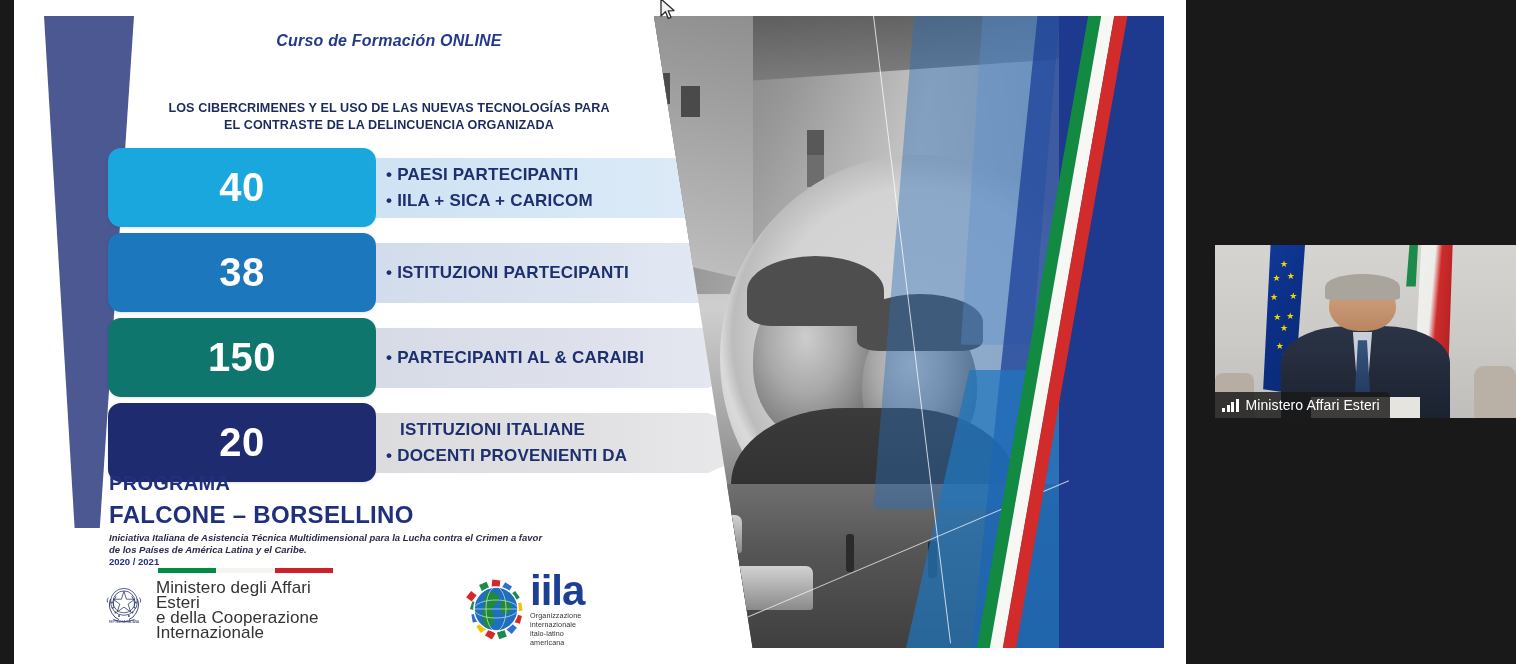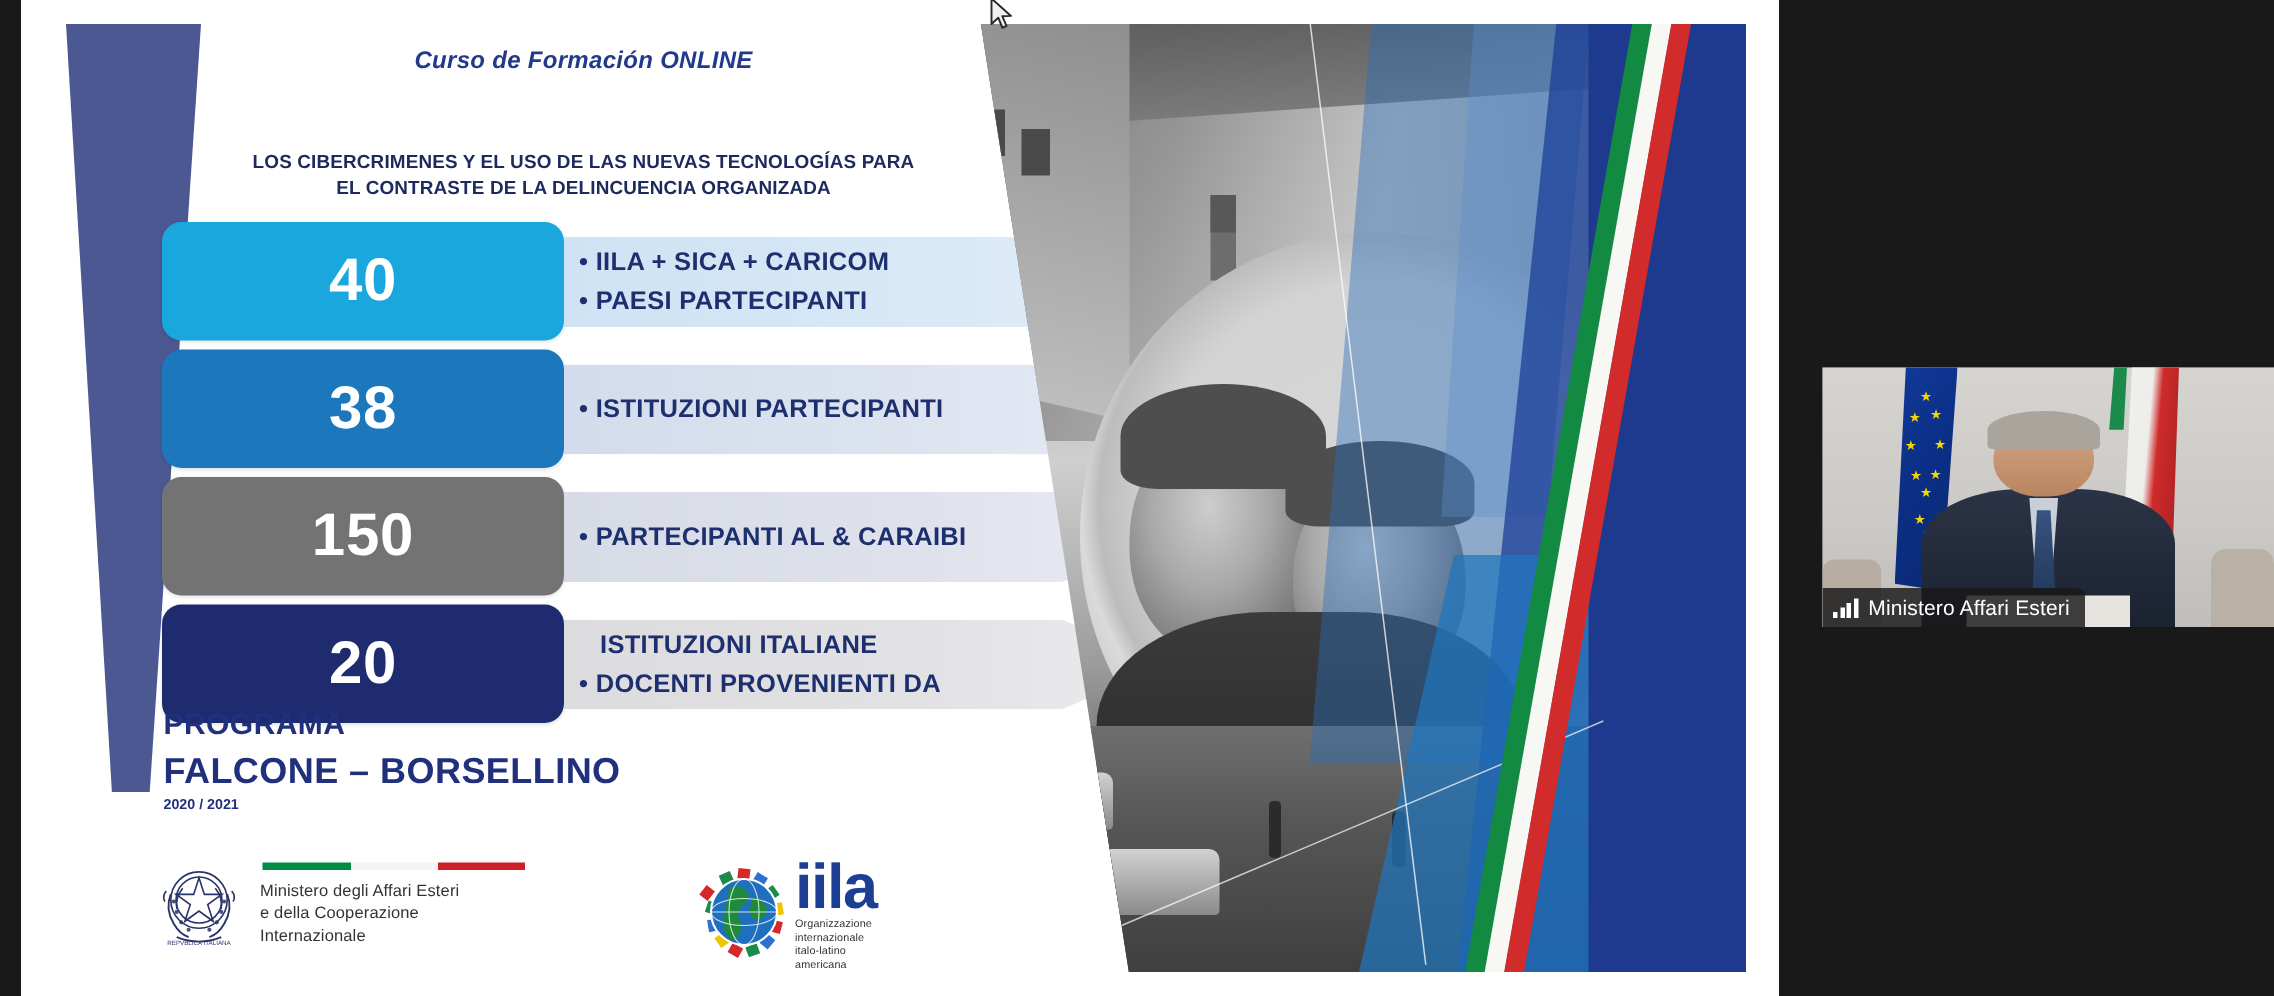--- a/index.html
+++ b/index.html
@@ -72,21 +72,21 @@
   
   .logos { position:absolute; left:88px; top:568px; height:70px; }
   .logo-mae { position:absolute; left:0; top:0; display:flex; align-items:center; }
   .emblem { width:62px; height:70px; }
   .mae-right { margin-left:10px; }
   .tricolor-bar { display:flex; width:175px; height:5px; margin-bottom:7px; margin-left:2px; }
   .tricolor-bar i { flex:1; display:block; }
   .tricolor-bar .g { background:#008c45; }
   .tricolor-bar .w { background:#f4f5f0; }
   .tricolor-bar .r { background:#cd212a; }
-  .mae-text { font-size:11px; color:#333; line-height:15px; letter-spacing:.1px; }
+  .mae-text { font-size:17px; color:#333; line-height:15px; letter-spacing:.1px; }
 
   .logo-iila { position:absolute; left:362px; top:2px; display:flex; align-items:flex-end; }
   .iila-globe { width:64px; height:64px; }
   .iila-right { margin-left:2px; }
   .iila-word { font-size:42px; font-weight:bold; color:#1c3f94; line-height:42px; letter-spacing:-1px; }
   .iila-sub { font-size:7.2px; color:#333; letter-spacing:.1px; margin-top:-1px; }
 
   
   .photo-zone {
     position:absolute; left:618px; top:16px; width:548px; height:632px; overflow:hidden;
@@ -230,37 +230,37 @@
         <div class="hd-course">Curso de Formación ONLINE</div>
         <div class="hd-sub" style="white-space:pre-line;">LOS CIBERCRIMENES Y EL USO DE LAS NUEVAS TECNOLOGÍAS PARA
 EL CONTRASTE DE LA DELINCUENCIA ORGANIZADA</div>
 
         <div class="stats">
 
           <div class="row">
             <div class="num-box" style="background:#1aa7dd;">40</div>
             <div class="banner" style="background:linear-gradient(90deg,#cfe3f4 0%,#d8e8f6 60%,#e3eef8 100%);">
               <div class="bullet-wrap">
+                <div class="bl"><span class="dot">•</span><span>PAESI PARTECIPANTI</span></div>
                 <div class="bl"><span class="dot">•</span><span>IILA + SICA + CARICOM</span></div>
-                <div class="bl"><span class="dot">•</span><span>PAESI PARTECIPANTI</span></div>
               </div>
             </div>
           </div>
 
           <div class="row">
             <div class="num-box" style="background:#1c77bd;">38</div>
             <div class="banner" style="background:linear-gradient(90deg,#d3dcec 0%,#dde4f0 60%,#e7ecf5 100%);">
               <div class="bullet-wrap">
                 <div class="bl"><span class="dot">•</span><span>ISTITUZIONI PARTECIPANTI</span></div>
               </div>
             </div>
           </div>
 
           <div class="row">
-            <div class="num-box" style="background:#737373;">150</div>
+            <div class="num-box" style="background:#0f766e;">150</div>
             <div class="banner" style="background:linear-gradient(90deg,#d7dbe6 0%,#dfe2ec 60%,#e9ebf2 100%);">
               <div class="bullet-wrap">
                 <div class="bl"><span class="dot">•</span><span>PARTECIPANTI AL &amp; CARAIBI</span></div>
               </div>
             </div>
           </div>
 
           <div class="row">
             <div class="num-box" style="background:#1e2b6e;">20</div>
             <div class="banner" style="background:linear-gradient(90deg,#dcdcdf 0%,#e2e2e5 60%,#ebebee 100%);">
@@ -269,20 +269,21 @@
                 <div class="bl"><span class="dot">•</span><span>DOCENTI PROVENIENTI DA</span></div>
               </div>
             </div>
           </div>
 
         </div>
 
         <div class="prog">
           <div class="prog-1">PROGRAMA</div>
           <div class="prog-2">FALCONE – BORSELLINO</div>
+          <div class="prog-desc">Iniciativa Italiana de Asistencia Técnica Multidimensional para la Lucha contra el Crimen a favor de los Países de América Latina y el Caribe.</div>
           <div class="prog-year">2020 / 2021</div>
         </div>
 
         <div class="logos">
 
           <div class="logo-mae">
             <svg class="emblem" viewBox="0 0 62 70">
               <g fill="none" stroke="#2b3468" stroke-width="1.1">
                 <circle cx="31" cy="32" r="19"></circle>
                 <circle cx="31" cy="32" r="15.5"></circle>

